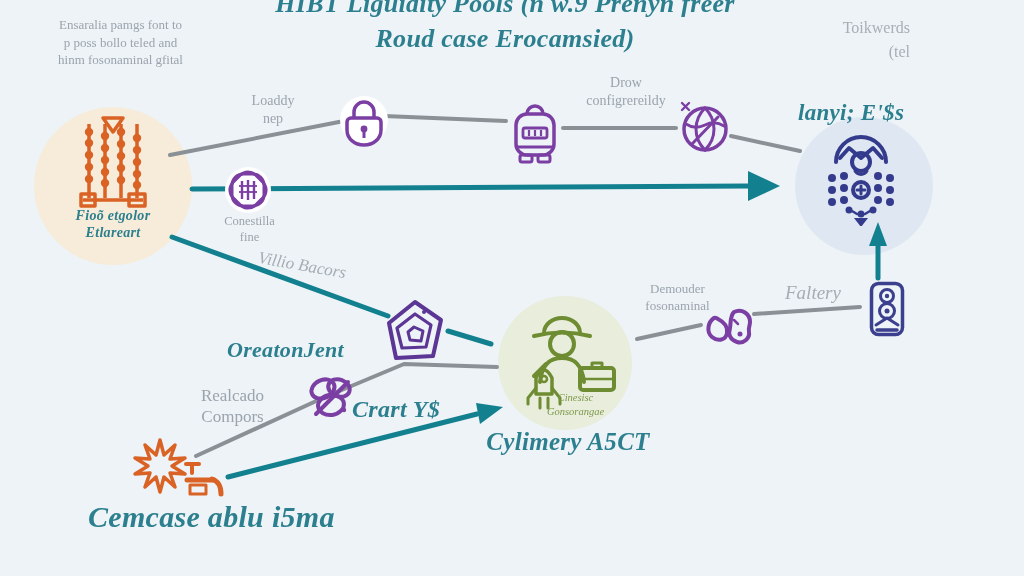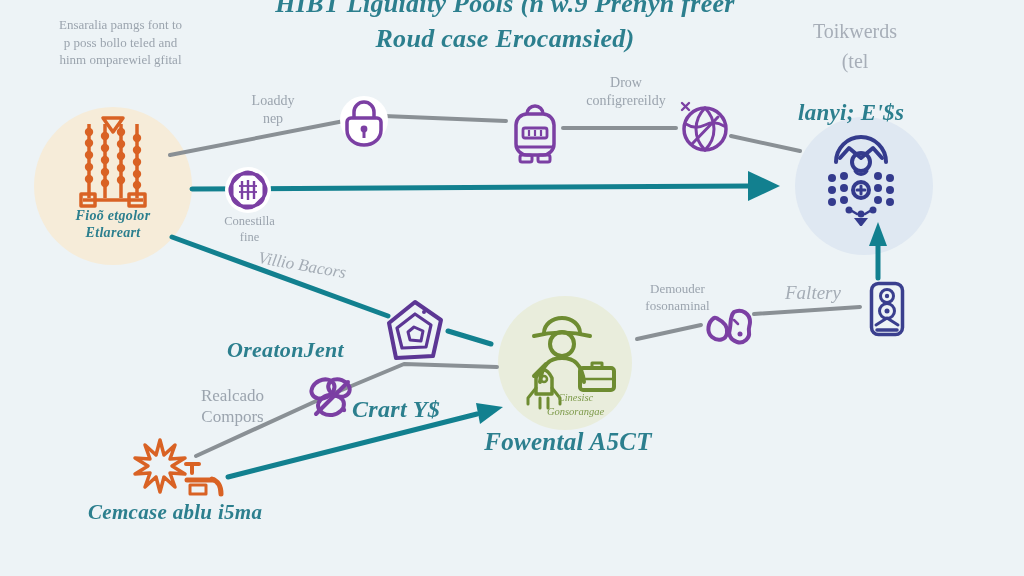--- a/index.html
+++ b/index.html
@@ -12,39 +12,39 @@
     overflow:hidden;font-family:Liberation Serif, serif;}
   .circle{position:absolute;border-radius:50%;}
   .lbl{position:absolute;white-space:pre-line;}
   .teal{color:var(--teal);font-style:italic;letter-spacing:.3px;}
   .gray{color:var(--gray_text);}
   .icon{position:absolute;}
   svg{display:block;}
   #title{left:145px;top:-13px;width:720px;text-align:center;font-size:26px;
     line-height:1.33;font-weight:bold;}
   #note-tl{left:28px;top:16px;width:185px;text-align:center;font-size:13px;line-height:1.35;}
-  #note-tr{left:800px;top:16px;width:110px;text-align:center;font-size:20px;line-height:1.5;}
+  #note-tr{left:800px;top:16px;width:110px;text-align:right;font-size:16px;line-height:1.5;}
   #lbl-abacus{left:38px;top:208px;width:150px;text-align:center;font-size:14px;line-height:1.2;font-weight:bold;}
   #lbl-lock{left:243px;top:92px;width:60px;text-align:center;font-size:14px;line-height:1.3;}
   #lbl-drow{left:556px;top:74px;width:140px;text-align:center;font-size:14px;line-height:1.25;}
   #lbl-dorthwade{left:605px;top:131px;width:115px;text-align:center;font-size:13px;line-height:1.3;}
   #lbl-lanyi{left:798px;top:100px;font-size:23px;font-weight:bold;}
   #lbl-badge{left:212px;top:213px;width:75px;text-align:center;font-size:12.5px;line-height:1.3;}
   #lbl-villio{left:260px;top:248px;font-size:17px;font-style:italic;
     transform:rotate(10deg);transform-origin:left top;}
   #lbl-oreaton{left:227px;top:337px;font-size:22px;font-weight:bold;}
   #lbl-realcodo{left:165px;top:385px;width:135px;text-align:center;font-size:17px;line-height:1.25;}
   #lbl-crart{left:352px;top:396px;font-size:24px;font-weight:bold;}
   #lbl-fowental{left:478px;top:428px;width:180px;text-align:center;font-size:25px;font-weight:bold;font-style:italic;}
   #lbl-green-inner{left:518px;top:391px;width:115px;text-align:center;font-size:10.5px;
     line-height:1.3;color:#7d9a4a;font-style:italic;}
   #lbl-demouder{left:620px;top:281px;width:115px;text-align:center;font-size:13px;line-height:1.3;}
   #lbl-faltery{left:785px;top:282px;font-size:19px;font-style:italic;color:#a4acb5;}
   #lbl-cienares{left:913px;top:285px;font-size:23px;line-height:1.35;font-weight:bold;}
-  #lbl-cemcase{left:88px;top:500px;font-size:21px;font-weight:bold;}
+  #lbl-cemcase{left:88px;top:500px;font-size:30px;font-weight:bold;}
 </style>
 </head>
 <body>
 
 <div id="canvas">
 
   <div class="circle" style="left:34px;top:107px;width:158px;height:158px;background:var(--cream_circle);"></div>
   <div class="circle" style="left:795px;top:117px;width:138px;height:138px;background:var(--blue_circle);"></div>
   <div class="circle" style="left:498px;top:296px;width:134px;height:134px;background:var(--green_circle);"></div>
 
@@ -247,39 +247,39 @@
       <path d="M82,46 q9,3 9,15" stroke-width="5"></path>
       <path d="M62,40 v-9 M56,31 h13" stroke-width="4"></path>
       <rect x="60" y="52" width="16" height="9" stroke-width="3"></rect>
     </g>
   </svg>
 
   <div id="title" class="lbl teal">HIBT Liguidity Pools (n w.9 Prenyn freer
 Roud case Erocamsied)</div>
   <div id="note-tl" class="lbl gray">Ensaralia pamgs font to
 p poss bollo teled and
-hinm omparewiel gfital</div>
+hinm fosonaminal gfital</div>
   <div id="note-tr" class="lbl" style="color:#a7aeb8;">Toikwerds
 (tel</div>
 
   <div id="lbl-abacus" class="lbl teal">Fioõ etgolor
 Etlareart</div>
   <div id="lbl-lock" class="lbl gray">Loaddy
 nep</div>
   <div id="lbl-drow" class="lbl gray">Drow
 configrereildy</div>
   <div id="lbl-lanyi" class="lbl teal">lanyi; E'$s</div>
   <div id="lbl-badge" class="lbl gray">Conestilla
 fine</div>
   <div id="lbl-villio" class="lbl" style="color:#a4acb5;">Villio Bacors</div>
   <div id="lbl-oreaton" class="lbl teal">OreatonJent</div>
   <div id="lbl-realcodo" class="lbl gray">Realcado
 Compors</div>
   <div id="lbl-crart" class="lbl teal">Crart Y$</div>
-  <div id="lbl-fowental" class="lbl teal">Fowental A5CT</div>
+  <div id="lbl-fowental" class="lbl teal">Cylimery A5CT</div>
   <div id="lbl-green-inner" class="lbl">Cinesisc
 Gonsorangae</div>
   <div id="lbl-demouder" class="lbl gray">Demouder
 fosonaminal</div>
   <div id="lbl-faltery" class="lbl">Faltery</div>
   <div id="lbl-cemcase" class="lbl teal">Cemcase ablu i5ma</div>
 
 </div>
 
 </body></html>

